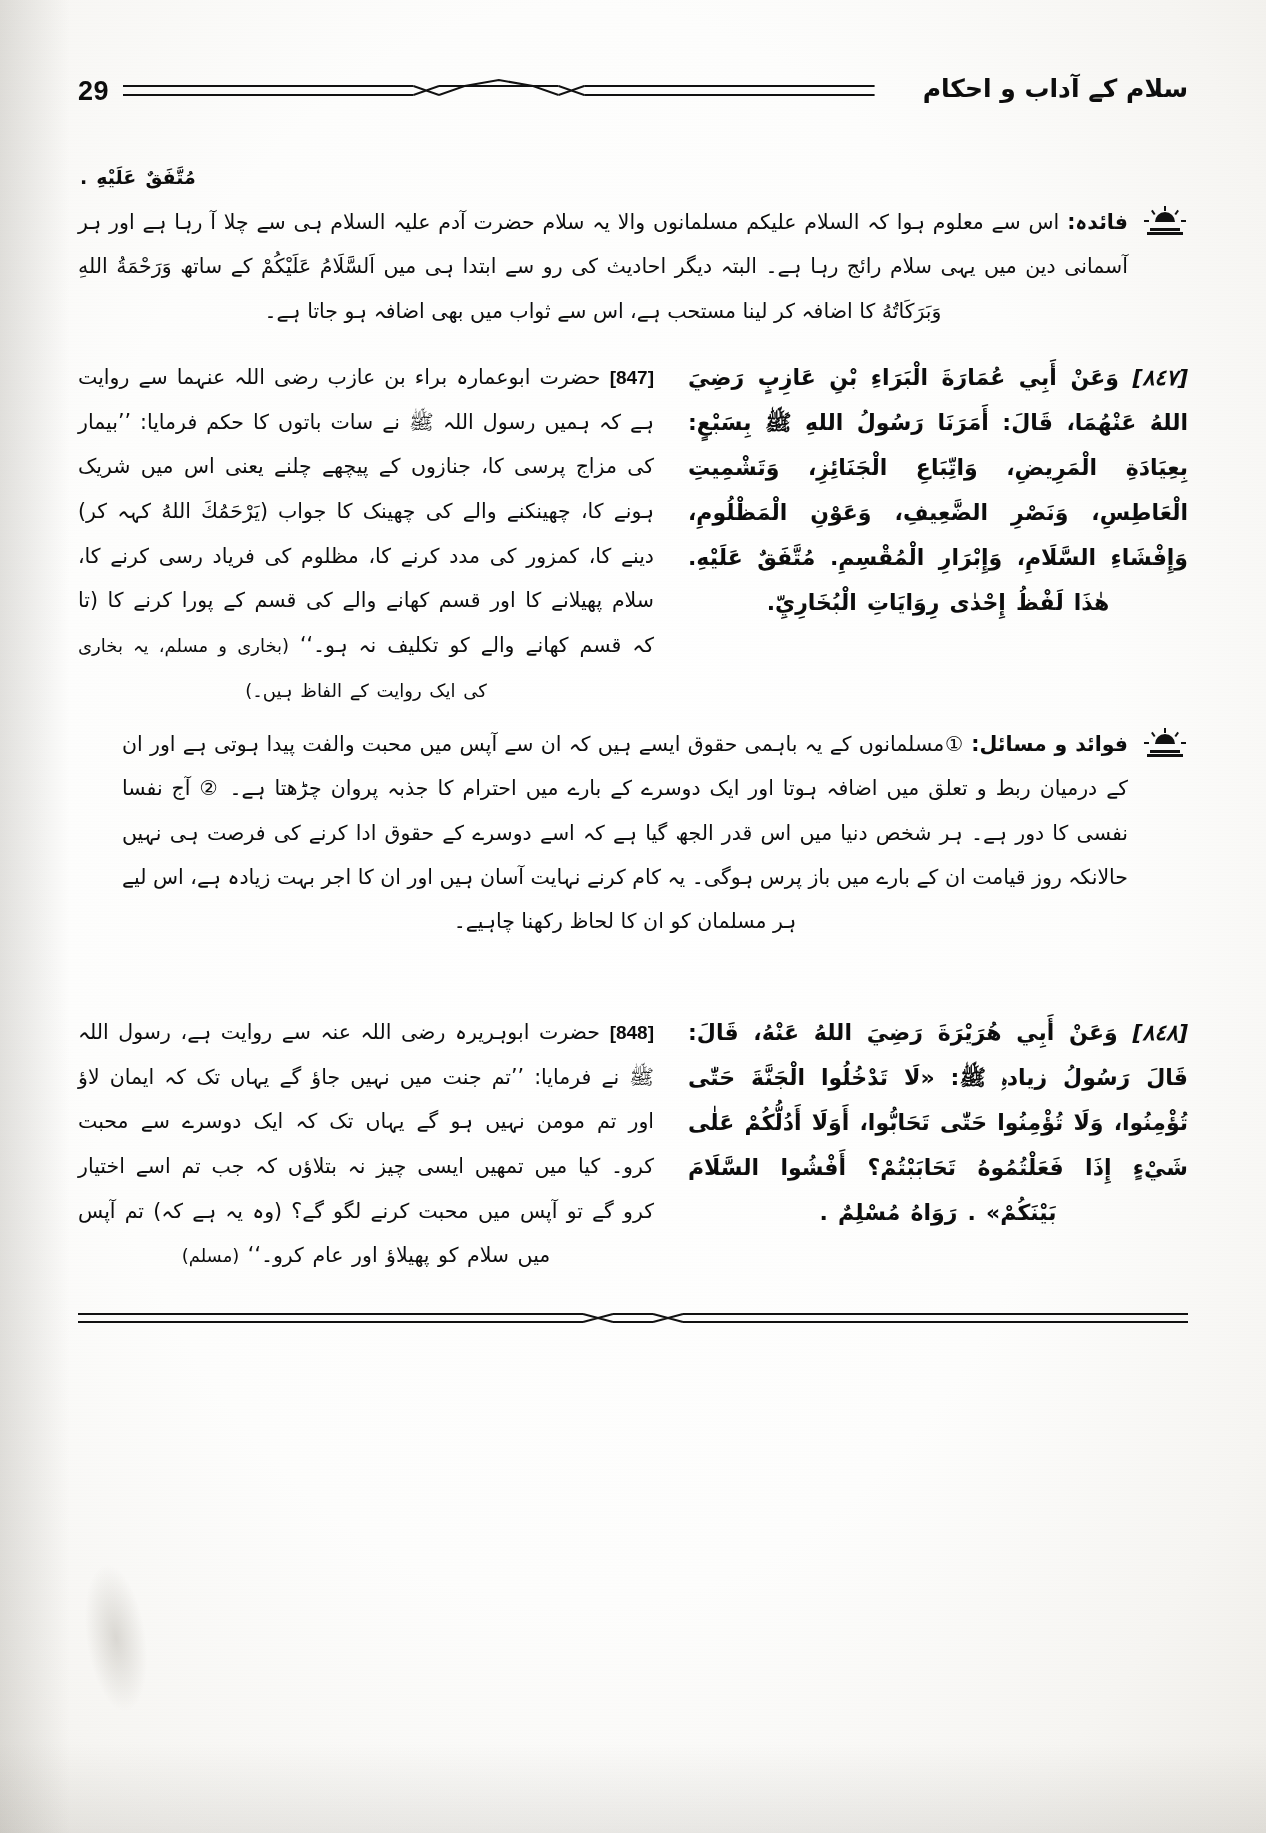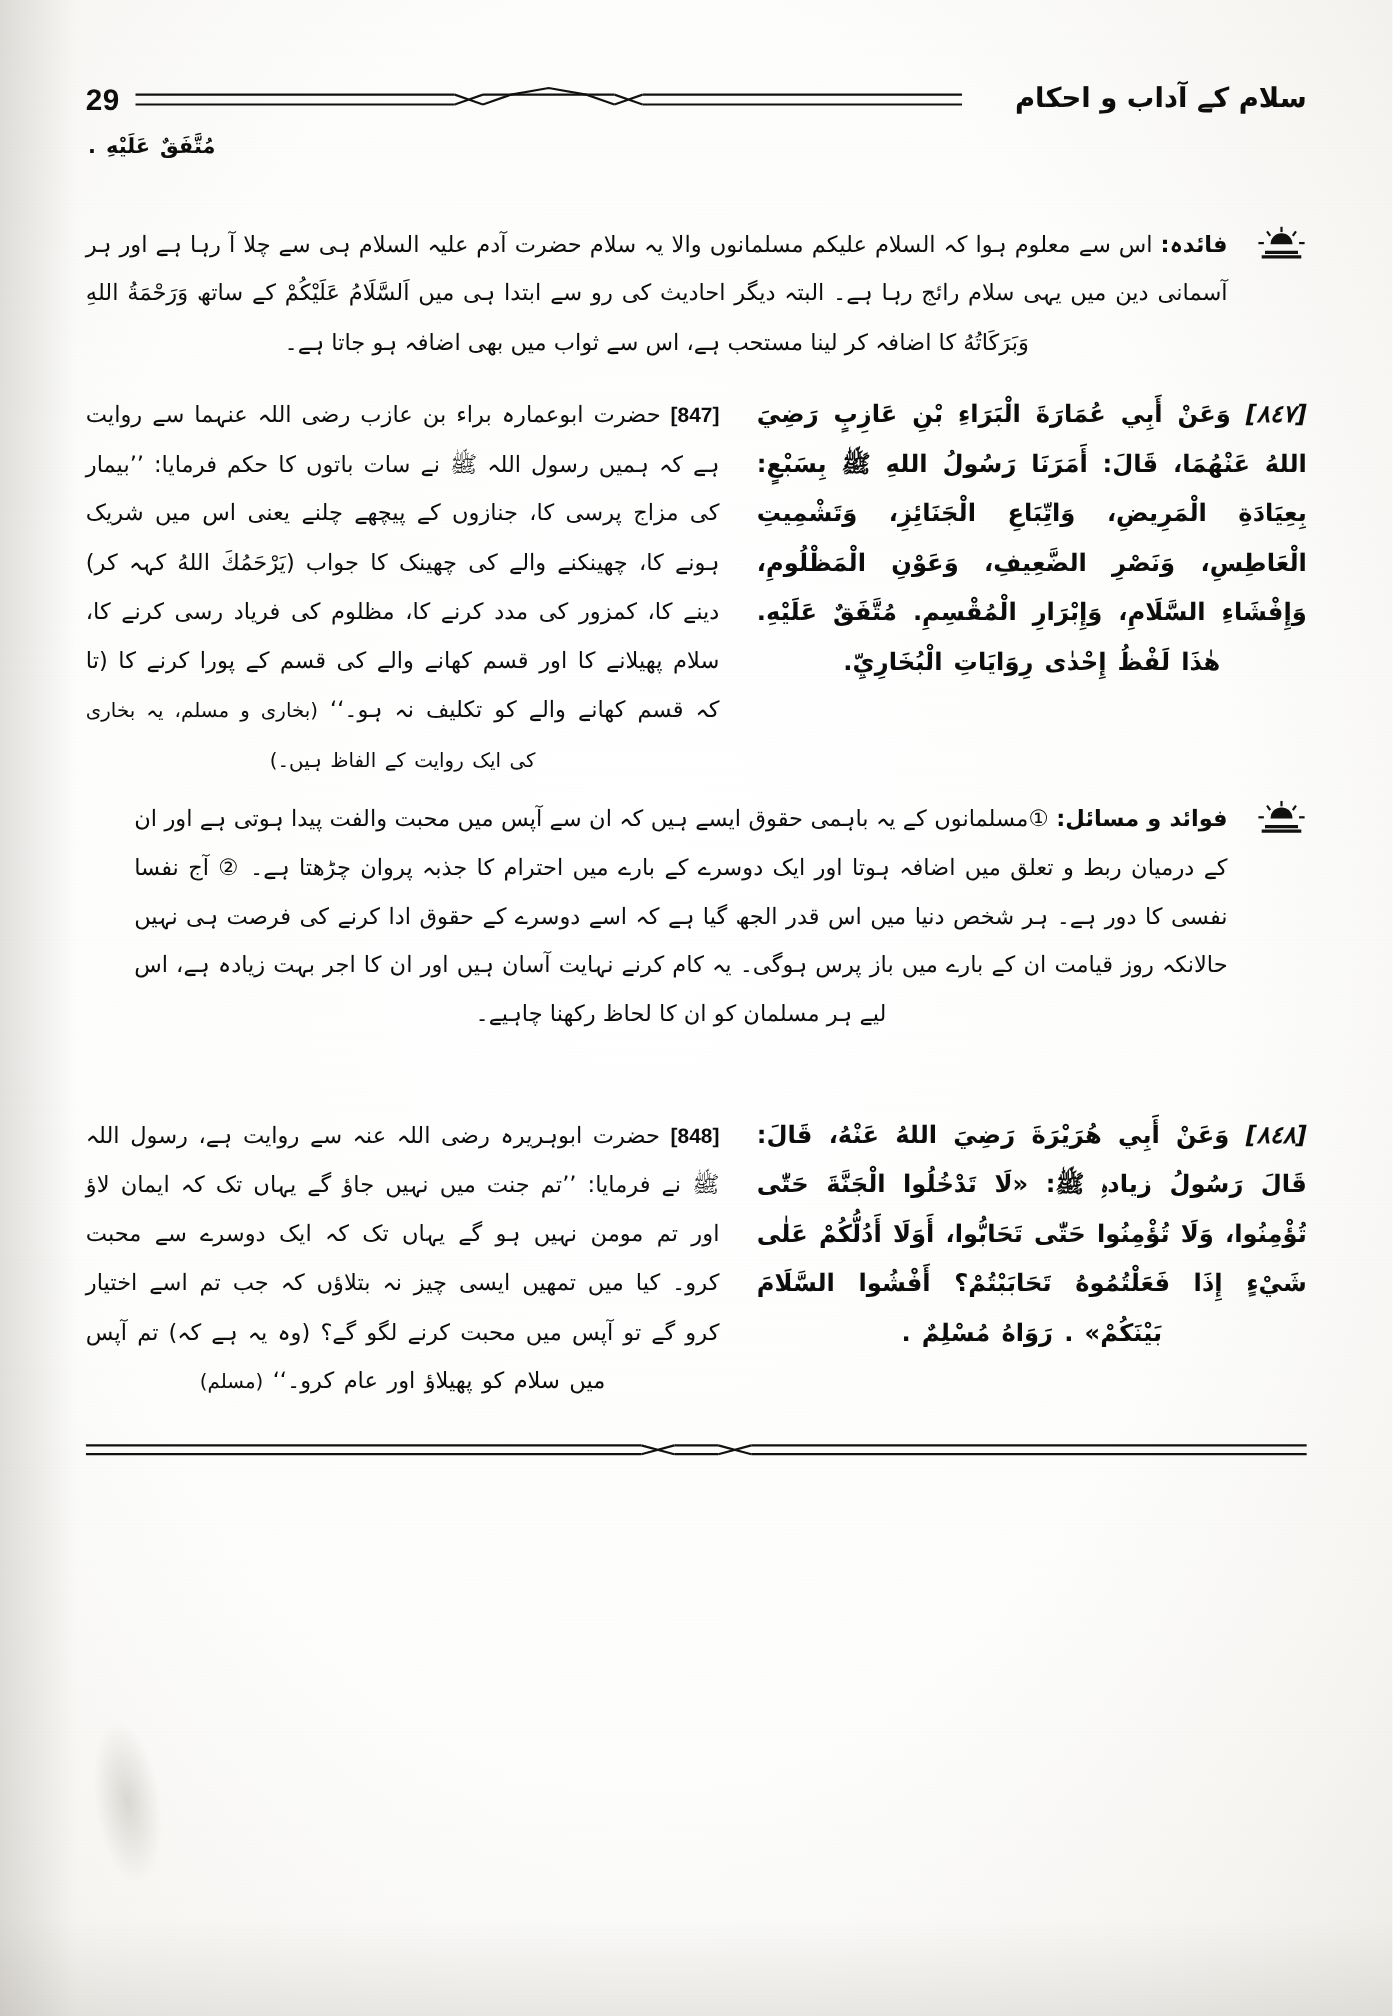--- a/index.html
+++ b/index.html
@@ -124,38 +124,39 @@
     top: 118px;
     right: 0;
     left: 0;
   }
   .tail-line-1 {
     direction: rtl;
     text-align: right;
     font-size: 20px;
     line-height: 1.6;
     padding-left: 2px;
+    margin-top: 44px;
   }
   .tail-line-2 {
     direction: rtl;
     font-size: 20.5px;
     line-height: 1.9;
     text-align: justify;
     text-align-last: justify;
     margin-top: 8px;
   }
 
   
   .note {
     position: absolute;
     right: 0;
     left: 0;
     display: flex;
     direction: rtl;
-    gap: 16px;
+    gap: 4px;
   }
   .note-icon {
     flex: 0 0 46px;
     height: 34px;
     margin-top: 6px;
     margin-left: 10px;
   }
   .note-icon svg { display: block; width: 46px; height: 34px; }
   .note-body {
     flex: 1;

